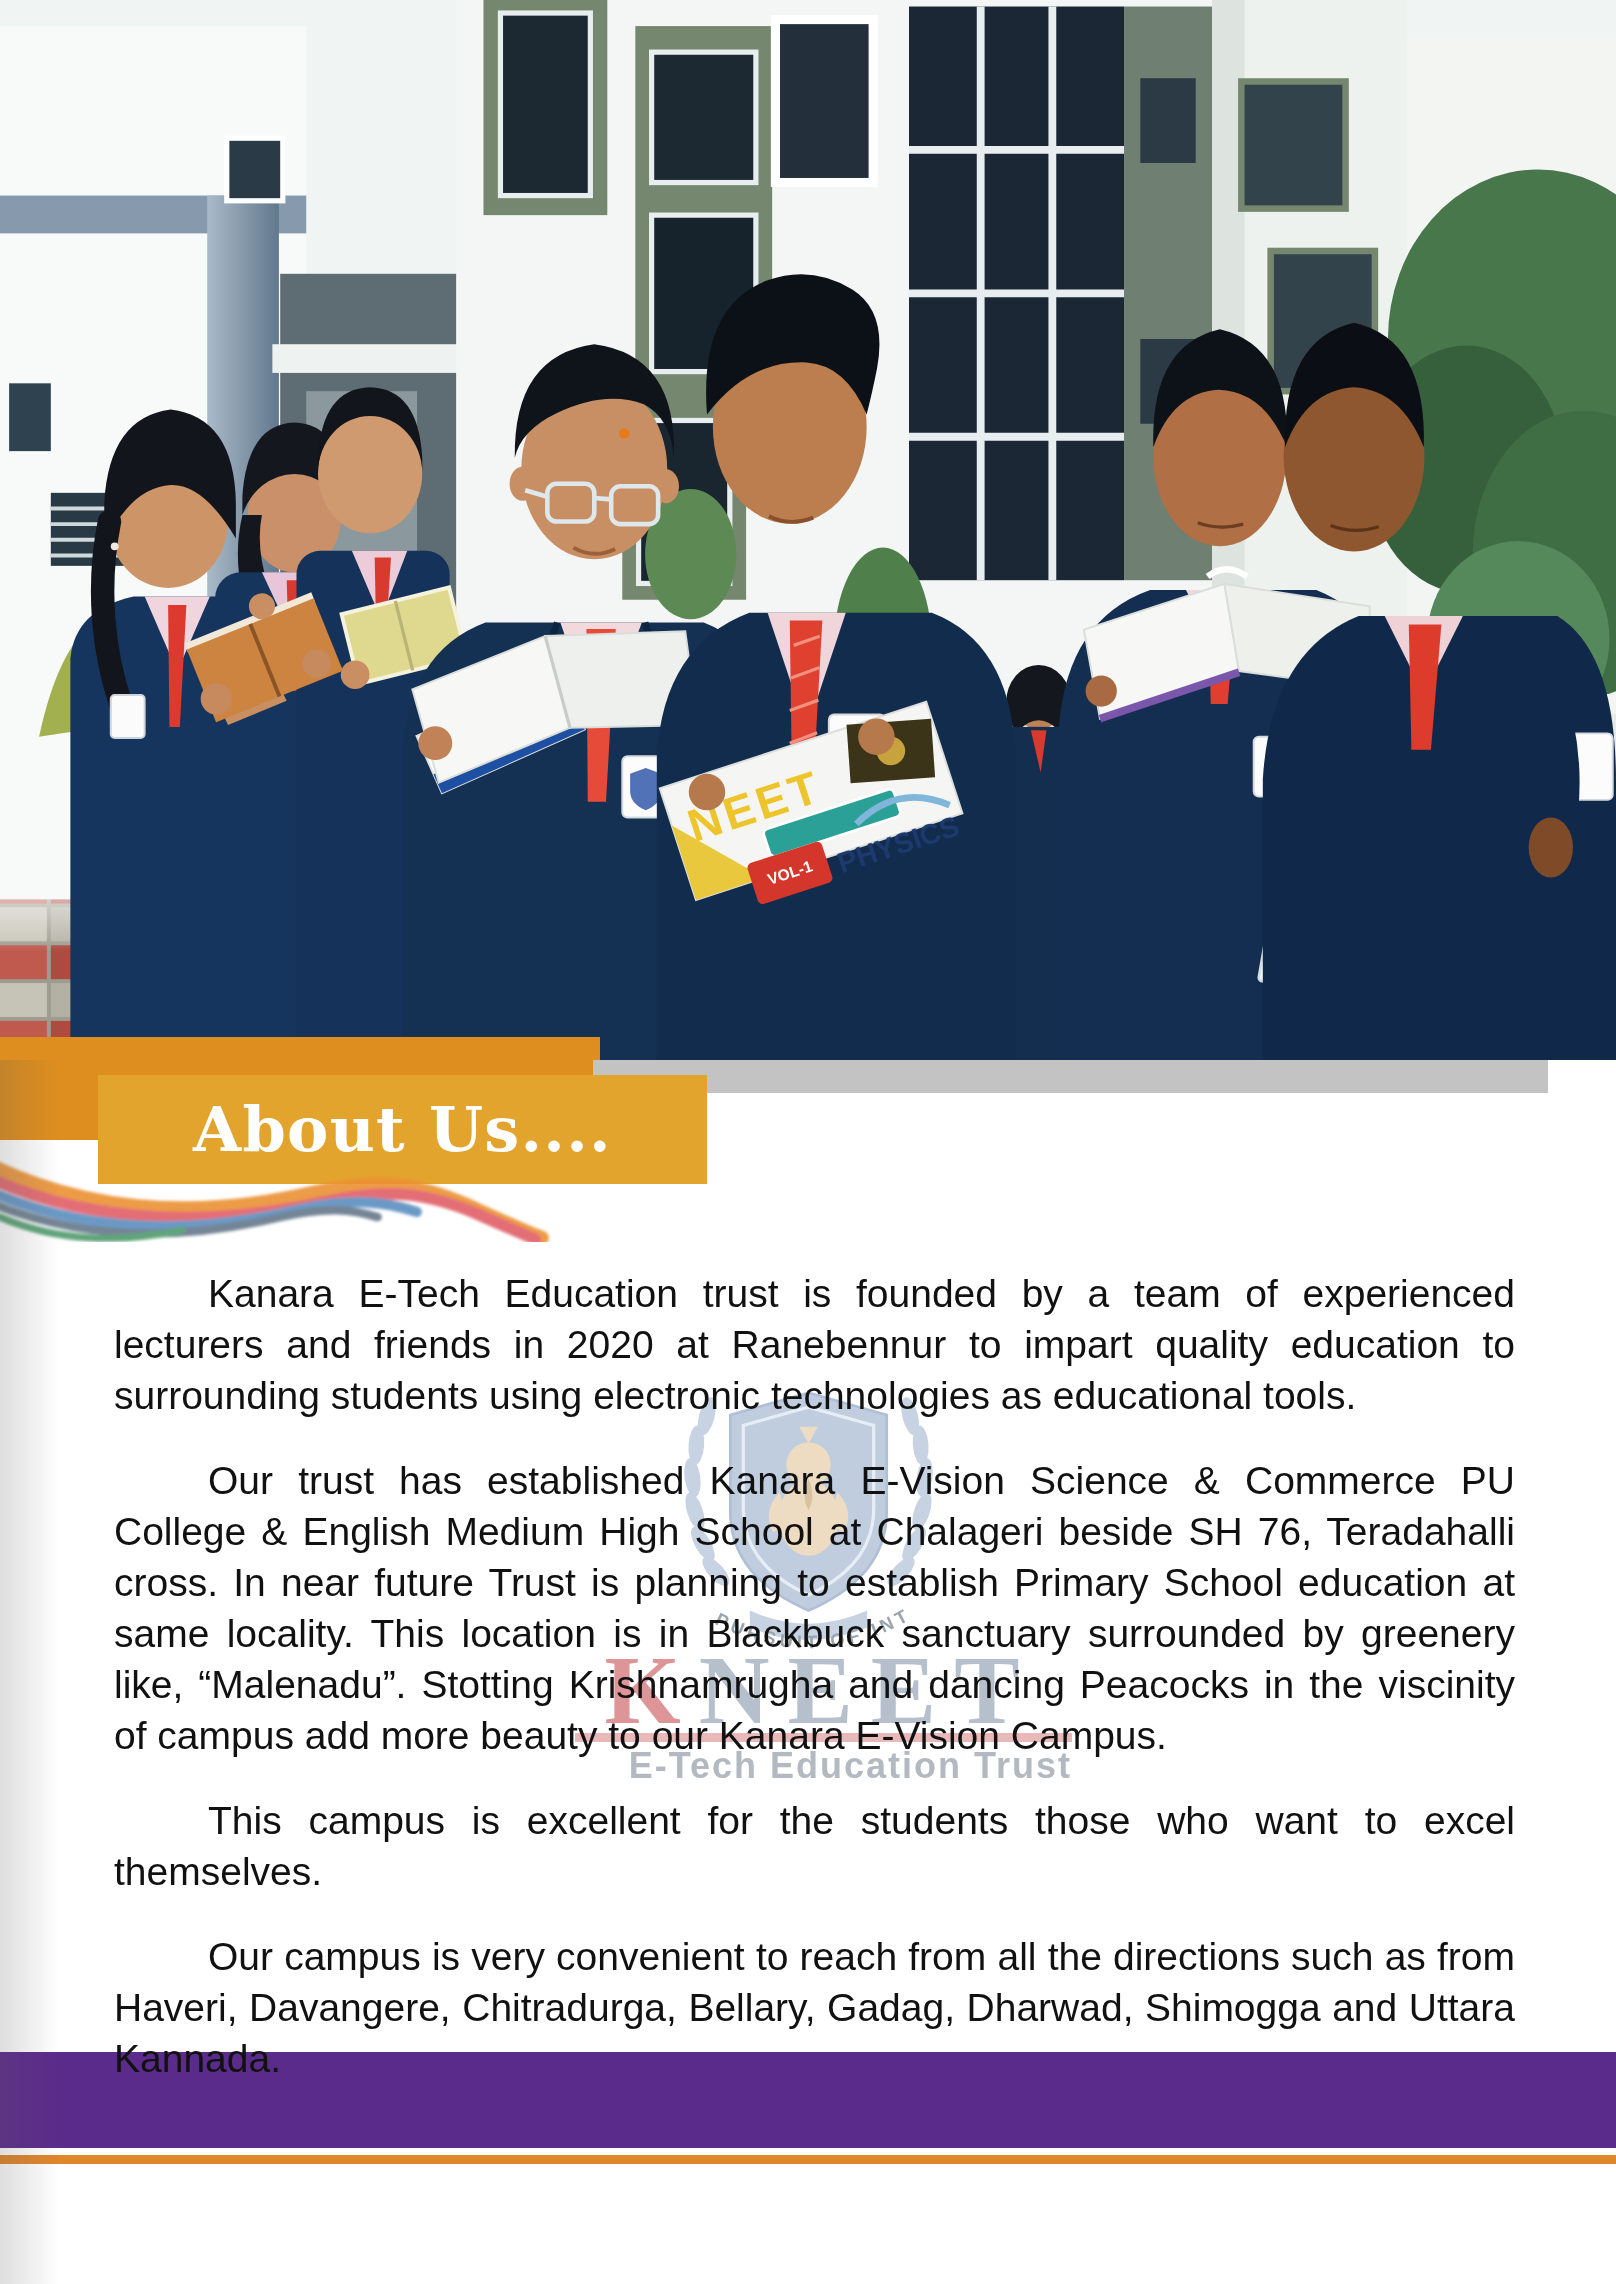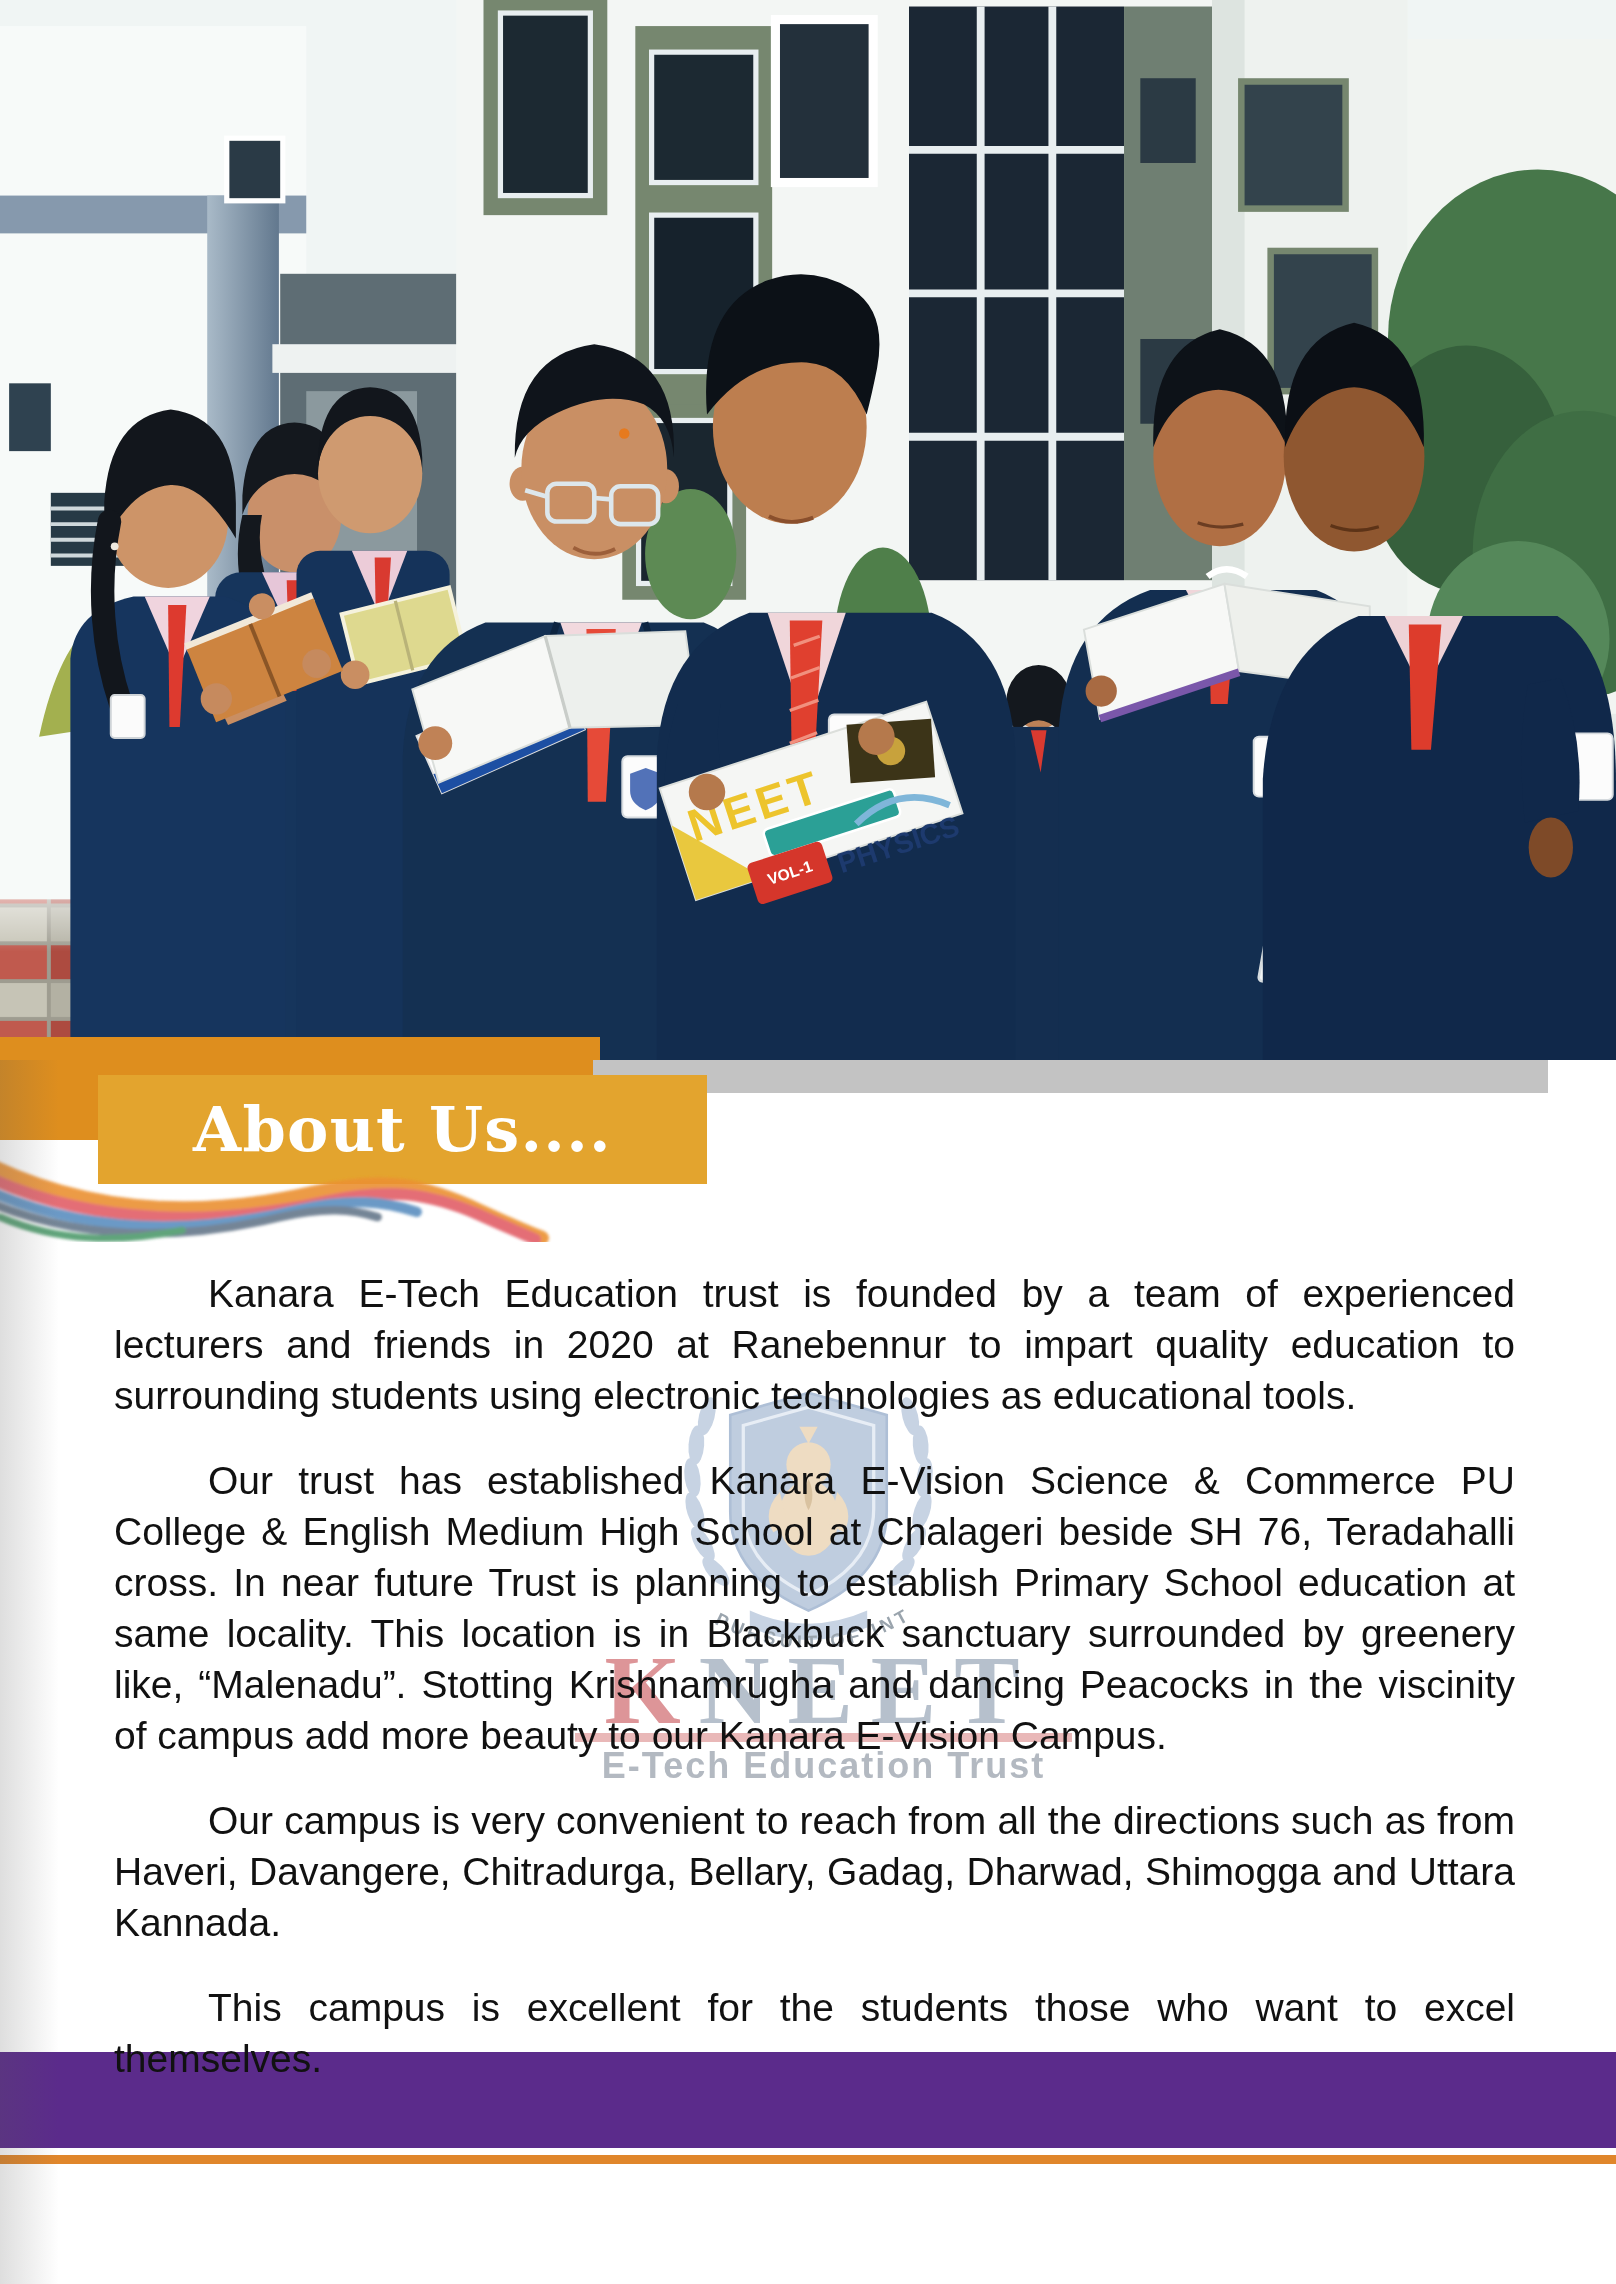--- a/index.html
+++ b/index.html
@@ -12,21 +12,21 @@
           color:#fff;font-family:"DejaVu Serif",serif;font-weight:bold;font-size:62px;line-height:109px;
           text-align:center;letter-spacing:1.3px;}
   .ribbon{position:absolute;left:0;top:1144px;width:560px;height:98px;}
   .watermark{position:absolute;left:0;top:0;z-index:1;}
   .crest{position:absolute;left:652px;top:1381px;width:313px;height:274px;}
   .wordmark{position:absolute;left:567px;top:1634px;width:508px;text-align:center;
             font-family:"Liberation Serif",serif;font-weight:bold;font-size:98px;letter-spacing:18px;
             color:#b6c0cc;white-space:nowrap;}
   .wordmark .k{color:#dd9598;}
   .wm-rule{position:absolute;left:575px;top:1733px;width:497px;height:8.5px;background:#e5acac;opacity:.85;}
-  .wm-sub{position:absolute;left:575px;top:1745px;width:497px;text-align:center;
+  .wm-sub{position:absolute;left:575px;top:1745px;width:497px;text-align:right;
           font-weight:bold;font-size:36px;letter-spacing:2px;color:#b3b9c1;}
   .article{position:absolute;left:114px;top:1248px;width:1401px;z-index:2;color:var(--text,#111);
            font-size:39px;line-height:51px;text-align:justify;margin-top:20px;}
   .article p{margin:0 0 34px 0;text-indent:94px;}
   .footer-band{position:absolute;left:0;top:2052px;width:1616px;height:96px;background:var(--footer_purple,#5B2B8B);}
   .footer-rule{position:absolute;left:0;top:2155px;width:1616px;height:8.5px;background:var(--footer_rule,#E0862B);}
   .left-shadow{position:absolute;left:0;top:1060px;width:59px;height:1224px;
                background:linear-gradient(to right,rgba(90,90,90,.20),rgba(90,90,90,0));}
 </style>
 </head>
@@ -337,22 +337,22 @@
       </text>
     </svg>
     <div class="wordmark"><span class="k">K</span><span>NEET</span></div>
     <div class="wm-rule"></div>
     <div class="wm-sub">E-Tech Education Trust</div>
   </div>
 
   <main class="article">
     <p>Kanara E-Tech Education trust is founded by a team of experienced  lecturers and friends in 2020 at Ranebennur to impart quality education to surrounding students using electronic technologies as educational tools.</p>
     <p>Our trust has established  Kanara E-Vision Science &amp; Commerce  PU College &amp; English  Medium High School at Chalageri  beside SH 76, Teradahalli cross. In near future Trust is planning to establish  Primary School education at same locality. This location is in Blackbuck sanctuary surrounded by greenery like, “Malenadu”. Stotting Krishnamrugha and dancing Peacocks in the viscinity of campus add more beauty to our Kanara E-Vision Campus.</p>
+    <p>This campus is excellent for the students  those who want to excel themselves.</p>
     <p>Our campus is very  convenient to reach  from all the  directions  such as  from Haveri,  Davangere, Chitradurga,  Bellary,  Gadag, Dharwad,  Shimogga and Uttara Kannada.</p>
-    <p>This campus is excellent for the students  those who want to excel themselves.</p>
   </main>
 
   <div class="footer-band"></div>
   <div class="footer-rule"></div>
   <div class="left-shadow"></div>
 
 </div>
 
 
 </body></html>

